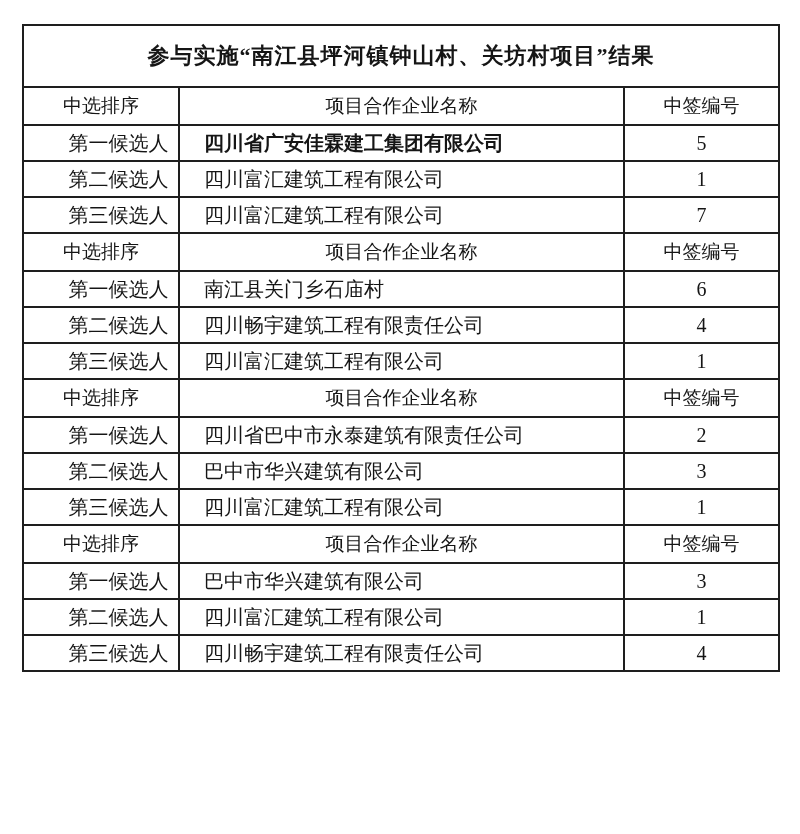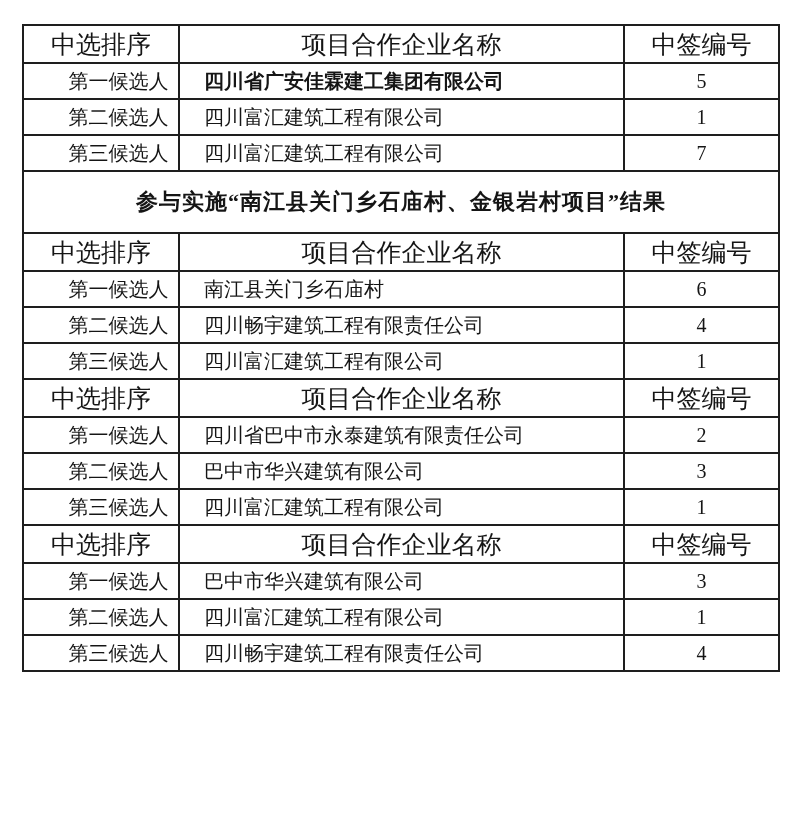--- a/index.html
+++ b/index.html
@@ -36,21 +36,21 @@
   tr.title-row td {
     height: 58px;
     text-align: center;
     font-size: 22px;
     font-weight: bold;
     letter-spacing: 1px;
   }
   tr.header-row td {
     height: 34px;
     text-align: center;
-    font-size: 25px;
+    font-size: 19px;
   }
   tr.data-row td {
     height: 32px;
     font-size: 20px;
   }
   td.rank { text-align: center; padding-left: 36px; }
   td.company { text-align: left; padding-left: 24px; }
   td.company.indent { padding-left: 24px; font-weight: bold; }
   td.num { text-align: center; font-size: 21px; }
 </style>
@@ -59,20 +59,23 @@
 
 <div class="doc">
   <table class="results">
     <colgroup>
       <col class="c-rank">
         <col class="c-comp">
         <col class="c-num">
     </colgroup>
 
     <tbody>
+        <tr class="title-row">
+      <td colspan="3">参与实施“南江县坪河镇钟山村、关坊村项目”结果</td>
+    </tr>
     <tr class="header-row">
       <td>中选排序</td>
       <td>项目合作企业名称</td>
       <td>中签编号</td>
     </tr>
     <tr class="data-row">
       <td class="rank">第一候选人</td>
       <td class="company indent">四川省广安佳霖建工集团有限公司</td>
       <td class="num">5</td>
     </tr>
@@ -80,23 +83,20 @@
       <td class="rank">第二候选人</td>
       <td class="company">四川富汇建筑工程有限公司</td>
       <td class="num">1</td>
     </tr>
     <tr class="data-row">
       <td class="rank">第三候选人</td>
       <td class="company">四川富汇建筑工程有限公司</td>
       <td class="num">7</td>
     </tr>
 
-    <tr class="title-row">
-      <td colspan="3">参与实施“南江县关门乡石庙村、金银岩村项目”结果</td>
-    </tr>
     <tr class="header-row">
       <td>中选排序</td>
       <td>项目合作企业名称</td>
       <td>中签编号</td>
     </tr>
     <tr class="data-row">
       <td class="rank">第一候选人</td>
       <td class="company">南江县关门乡石庙村</td>
       <td class="num">6</td>
     </tr>

